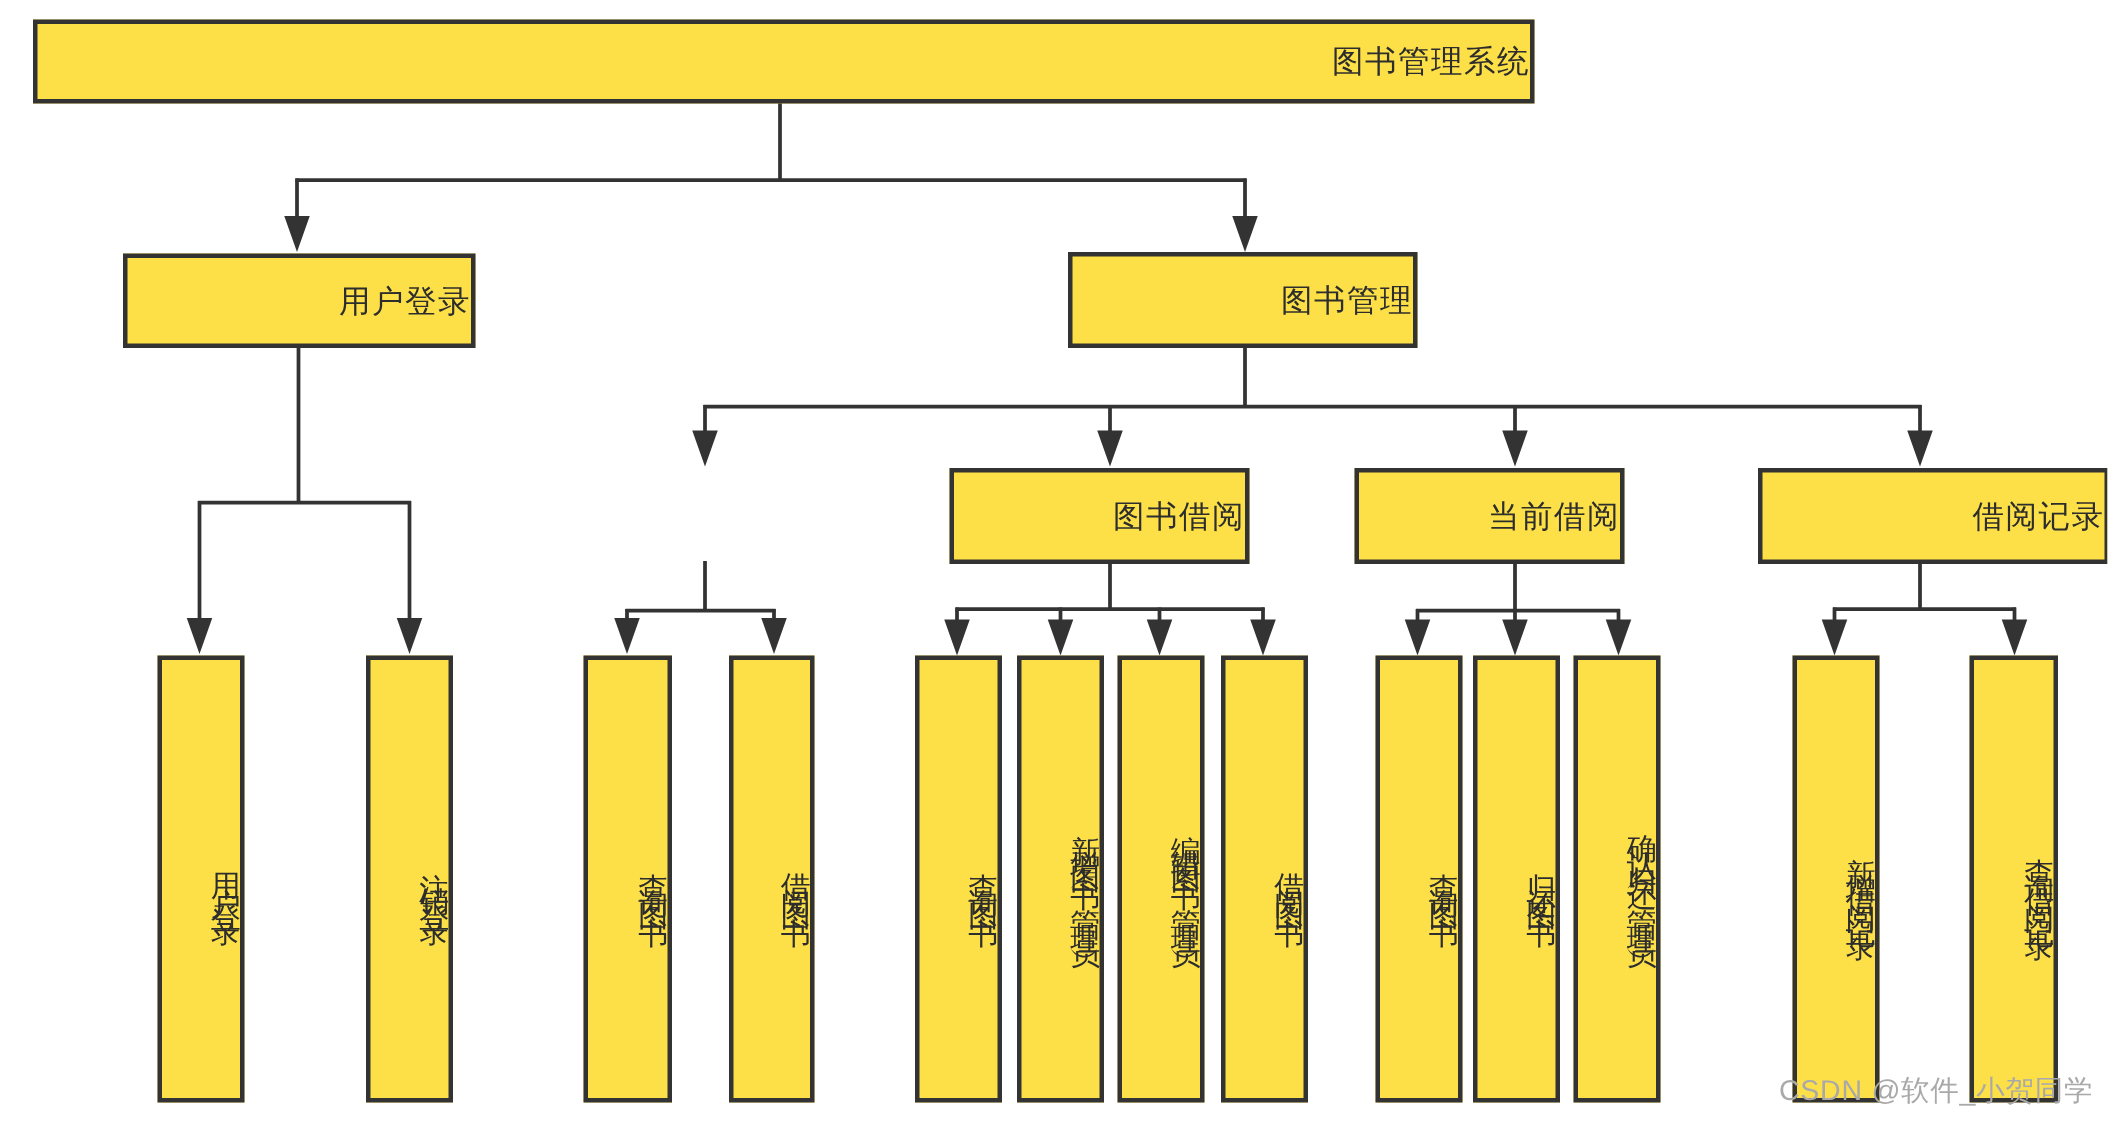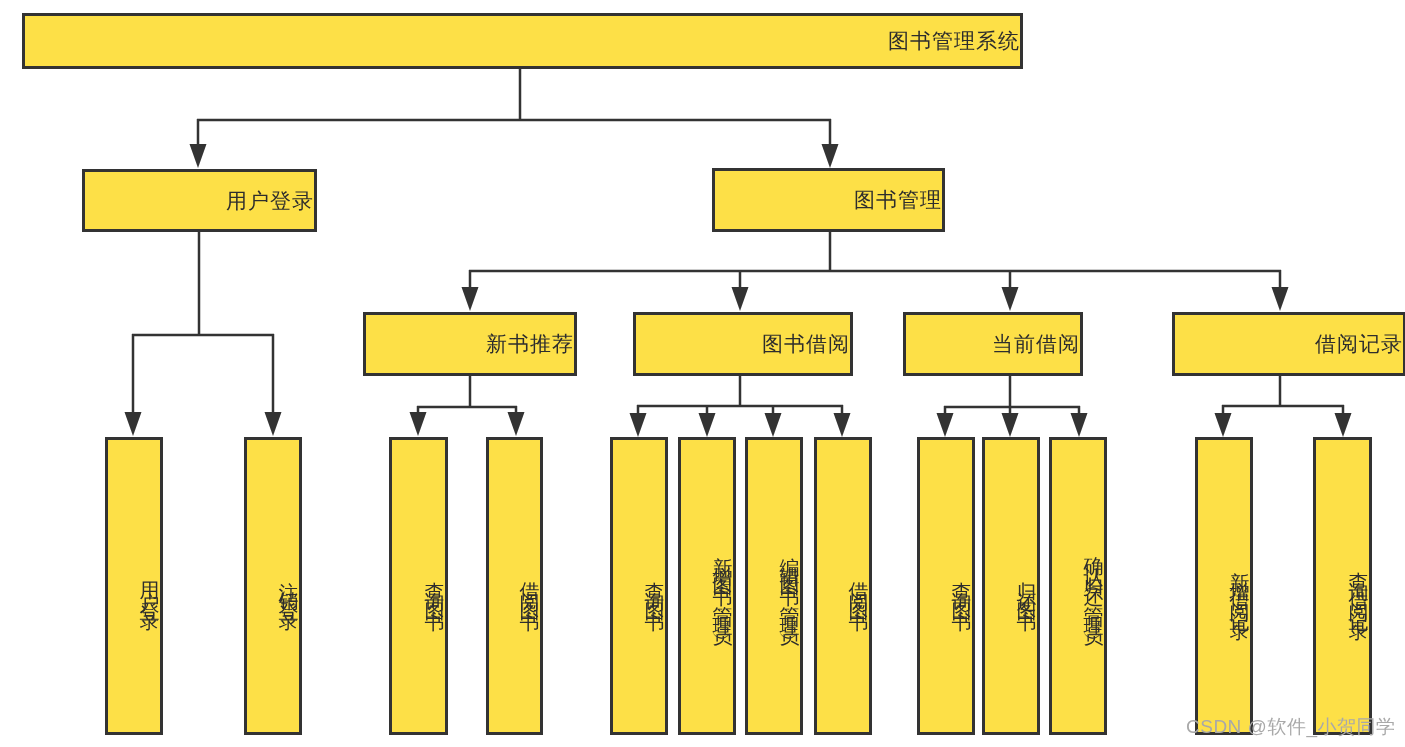--- a/index.html
+++ b/index.html
@@ -112,24 +112,21 @@
     <span class="hlabel">图书管理系统</span>
   </div>
 
   <div class="node" style="left:82px;top:169px;width:235px;height:63px;">
     <span class="hlabel">用户登录</span>
   </div>
   <div class="node" style="left:712px;top:168px;width:233px;height:64px;">
     <span class="hlabel">图书管理</span>
   </div>
 
-  <div class="node" style="left:363px;top:312px;width:214px;height:64px;">
-    <span class="hlabel">新书推荐</span>
-  </div>
-  <div class="node" style="left:633px;top:312px;width:220px;height:64px;">
+  <div class="node" style="left:633px;top:312px;width:200px;height:64px;">
     <span class="hlabel">图书借阅</span>
   </div>
   <div class="node" style="left:903px;top:312px;width:180px;height:64px;">
     <span class="hlabel">当前借阅</span>
   </div>
   <div class="node" style="left:1172px;top:312px;width:234px;height:64px;">
     <span class="hlabel">借阅记录</span>
   </div>
 
   <div class="node leaf" style="left:105px;top:437px;width:58px;height:298px;">

